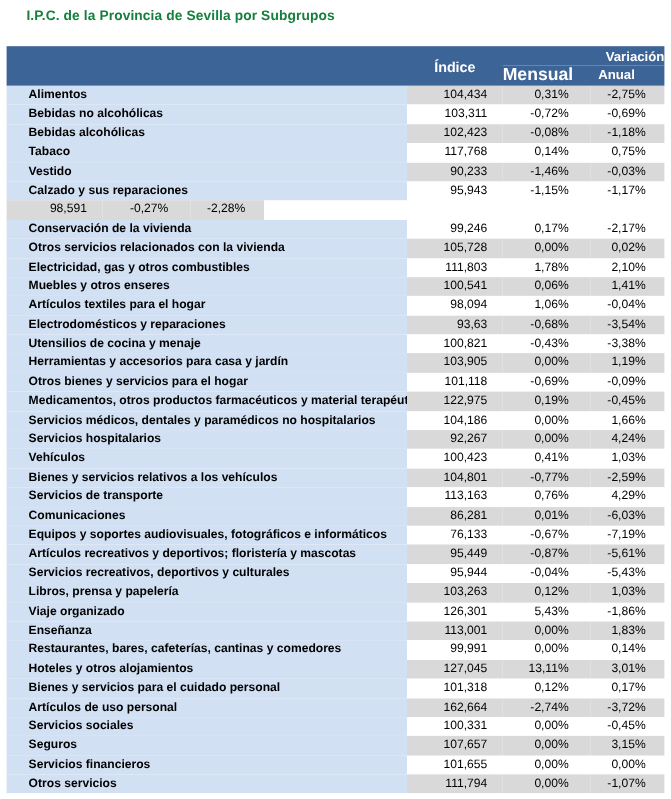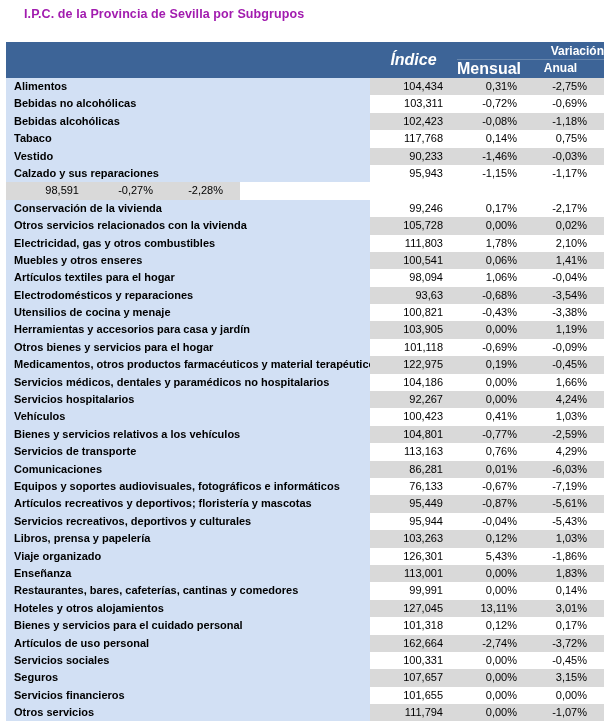--- a/index.html
+++ b/index.html
@@ -12,43 +12,42 @@
     font-family: "Liberation Sans", "DejaVu Sans", sans-serif;
     color: #000000;
     overflow: hidden;
   }
   .title {
     position: absolute;
     top: 7px;
     left: 24px;
     font-size: 12.5px;
     font-weight: 700;
-    color: #a21caf;
+    color: #15803d;
     letter-spacing: 0.1px;
   }
   .table {
     position: absolute;
     top: 42px;
     left: 6px;
     width: 598px;
   }
   
   .thead {
     display: flex;
     height: 36px;
     background: var(--header-bg, #3D6497);
     color: #ffffff;
     font-weight: 700;
   }
   .th-label   { width: 364px; }
   .th-indice  {
     width: 87px;
     display: flex; align-items: center; justify-content: center;
-    font-size: 16px;
-    font-style: italic;
+    font-size: 13px;
   }
   .th-var-block { width: 147px; display: flex; flex-direction: column; }
   .th-variacion {
     height: 18px; line-height: 18px;
     text-align: right;
     font-size: 12px;
     border-bottom: 1px solid rgba(255,255,255,0.22);
   }
   .th-sub { display: flex; height: 17px; }
   .th-mensual {
@@ -62,21 +61,21 @@
   
   .row { display: flex; height: 17.4px; }
   .cell {
     font-size: 11px;
     line-height: 17.4px;
     white-space: nowrap;
     overflow: hidden;
   }
   .cell.label {
     width: 364px;
-    padding-left: 8px;
+    padding-left: 20px;
     font-weight: 700;
     background: var(--label-bg, #D2E0F4);
   }
   .cell.num { text-align: right; background: #ffffff; }
   .cell.indice  { width: 87px; padding-right: 14px; text-align: right; }
   .cell.mensual { width: 80px; padding-right: 20px; text-align: right; }
   .cell.anual   { width: 67px; padding-right: 17px; }
   .row.shade .cell.num { background: var(--shade-bg, #D9D9D9); }
 </style>
 </head>

